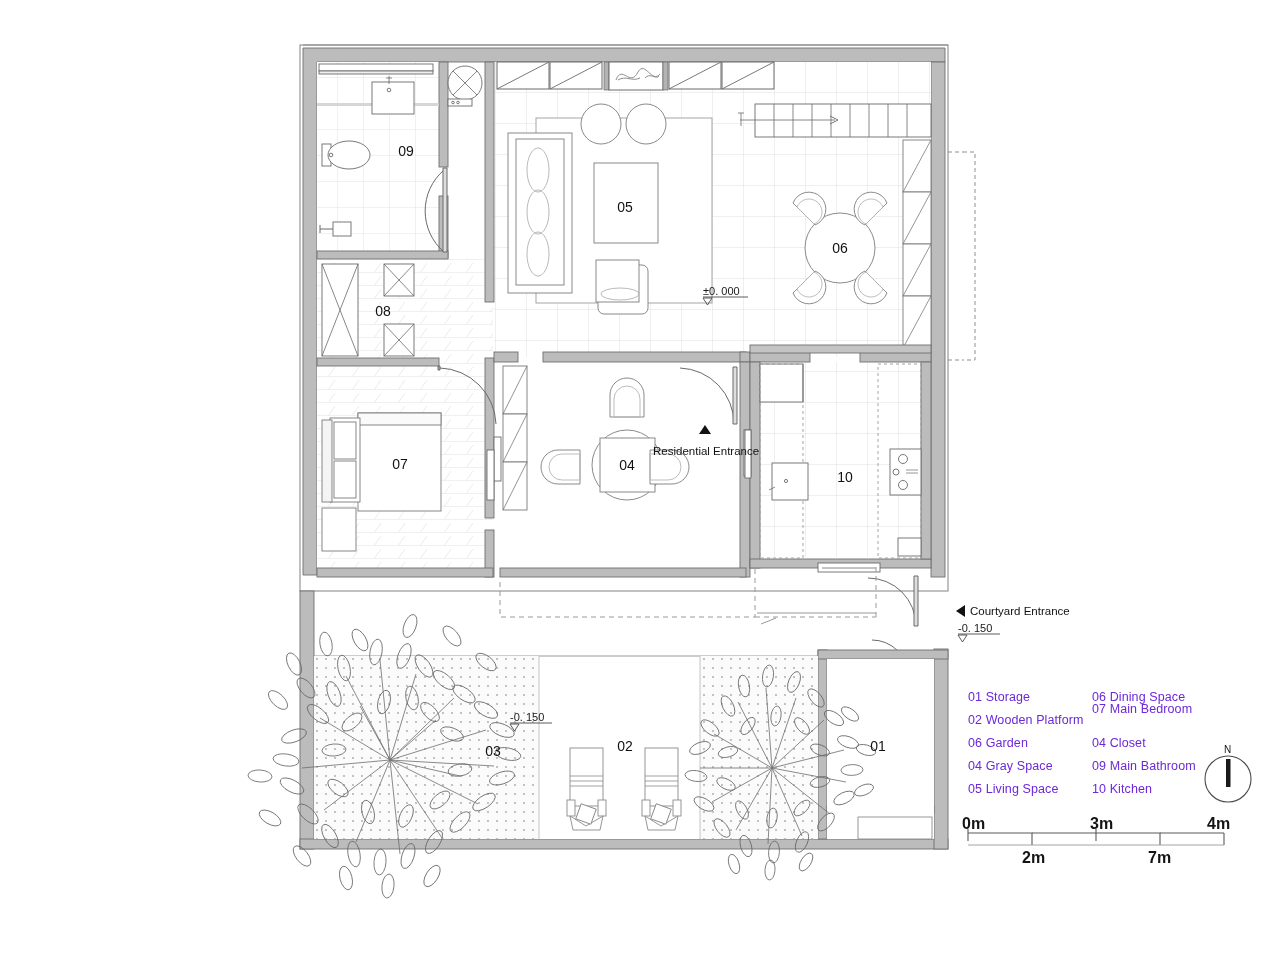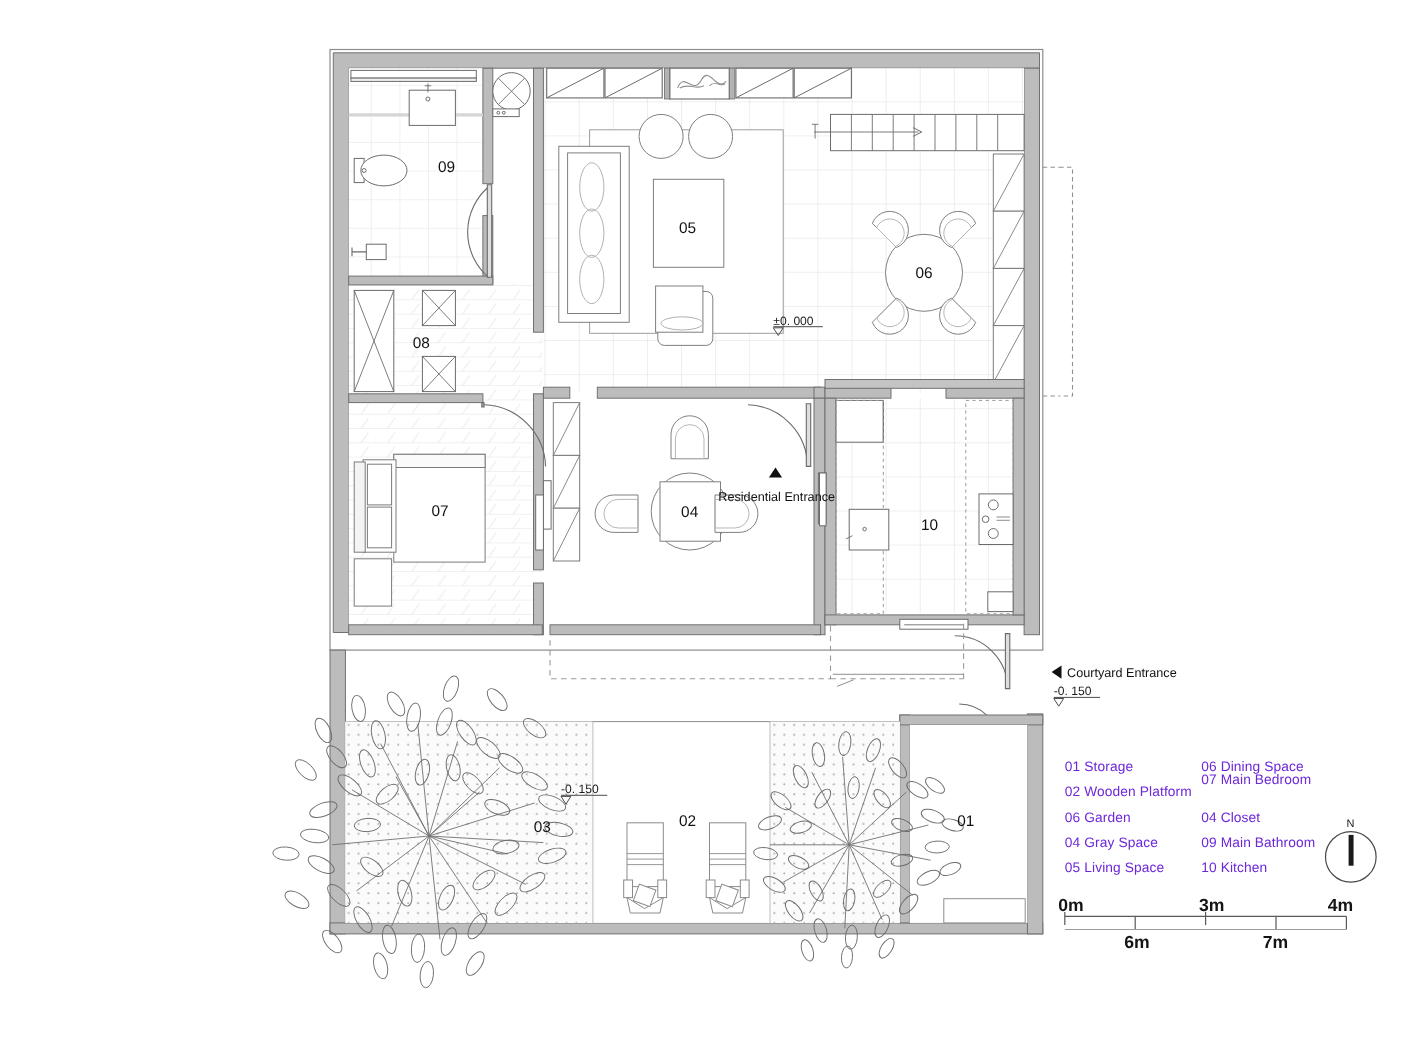--- a/index.html
+++ b/index.html
@@ -521,19 +521,19 @@
   <div class="legend-text legend-col-b" style="top:702px">07 Main Bedroom</div>
   <div class="legend-text legend-col-b" style="top:736px">04 Closet</div>
   <div class="legend-text legend-col-b" style="top:759px">09 Main Bathroom</div>
   <div class="legend-text legend-col-b" style="top:782px">10 Kitchen</div>
 </div>
 
 <div>
   <div class="scale-text" style="left:962px;top:815px">0m</div>
   <div class="scale-text" style="left:1090px;top:815px">3m</div>
   <div class="scale-text" style="left:1207px;top:815px">4m</div>
-  <div class="scale-text" style="left:1022px;top:849px">6m</div>
+  <div class="scale-text" style="left:1022px;top:849px">2m</div>
   <div class="scale-text" style="left:1148px;top:849px">7m</div>
 </div>
 
 <div class="compass-n">N</div>
 
 </div>
 
 </body></html>

